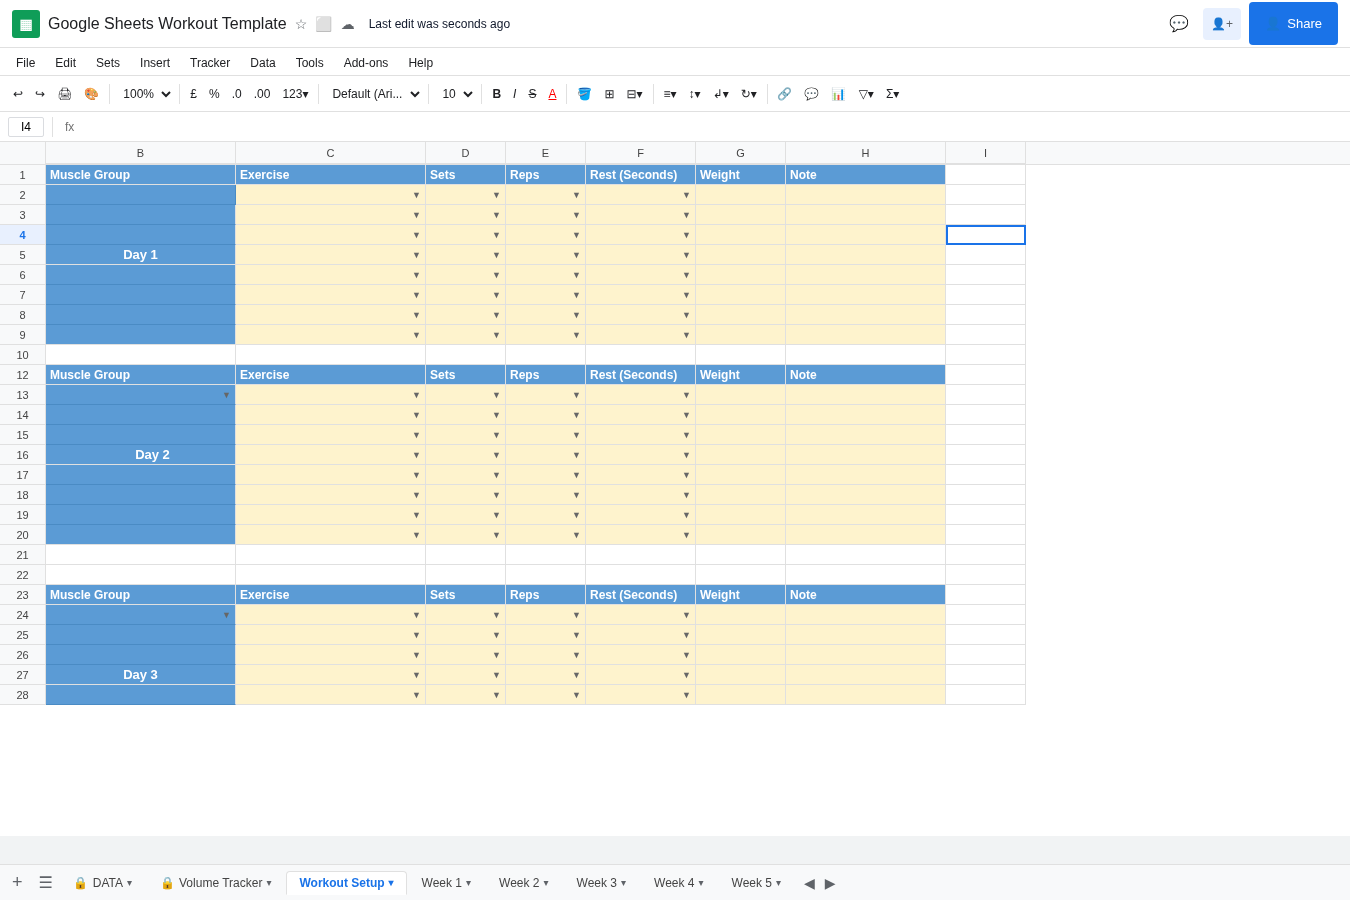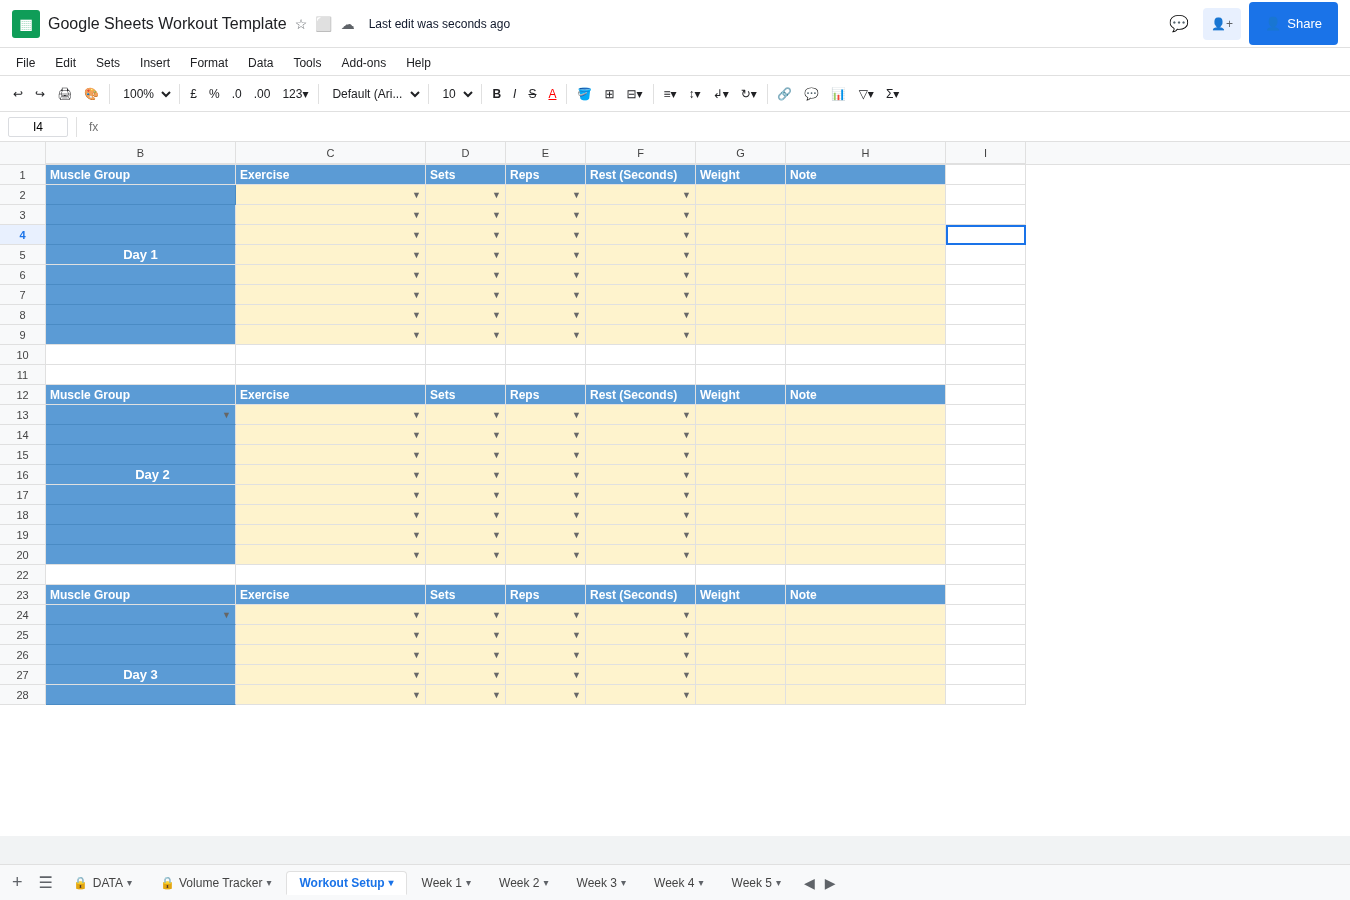--- a/index.html
+++ b/index.html
@@ -54,21 +54,21 @@
       padding: 2px 4px; border-radius: 3px;
     }
 
     
     .formula-bar {
       display: flex; align-items: center; gap: 8px;
       background: #fff; padding: 3px 8px; border-bottom: 1px solid #e0e0e0;
       height: 30px;
     }
     .cell-ref {
-      width: 60px; border: 1px solid #dadce0; padding: 2px 6px;
+      width: 36px; border: 1px solid #dadce0; padding: 2px 6px;
       font-size: 12px; text-align: center; border-radius: 2px;
     }
     .formula-sep { width: 1px; height: 20px; background: #e0e0e0; }
     .fx-label { color: #737373; font-size: 12px; padding: 0 4px; }
     .formula-input { flex: 1; border: none; outline: none; font-size: 12px; padding: 2px; }
 
     
     .spreadsheet-container {
       display: flex; flex-direction: column; overflow: auto;
       background: #fff;
@@ -163,21 +163,21 @@
       <span>Share</span>
     </button>
   </div>
 </div>
 
 <div class="menu-bar">
   <span class="menu-item">File</span>
   <span class="menu-item">Edit</span>
   <span class="menu-item">Sets</span>
   <span class="menu-item">Insert</span>
-  <span class="menu-item">Format</span>
+  <span class="menu-item">Tracker</span>
   <span class="menu-item">Data</span>
   <span class="menu-item">Tools</span>
   <span class="menu-item">Add-ons</span>
   <span class="menu-item">Help</span>
 </div>
 
 <div class="toolbar">
   <button class="toolbar-btn">↩</button>
   <button class="toolbar-btn">↪</button>
   <button class="toolbar-btn">🖨</button>
@@ -444,220 +444,220 @@
       <div class="cell col-b cell-white"></div>
       <div class="cell col-c cell-white"></div>
       <div class="cell col-d cell-white"></div>
       <div class="cell col-e cell-white"></div>
       <div class="cell col-f cell-white"></div>
       <div class="cell col-g cell-white"></div>
       <div class="cell col-h cell-white"></div>
       <div class="cell col-i cell-white"></div>
     </div>
 
-    <div class="grid-row">
-      <div class="row-num col-a">11</div>
+
+    <div class="grid-row">
+      <div class="row-num col-a">12</div>
+      <div class="cell col-b cell-blue">
+          <b>Muscle Group</b>
+        </div>
+      <div class="cell col-c cell-blue">
+          <b>Exercise</b>
+        </div>
+      <div class="cell col-d cell-blue">
+          <b>Sets</b>
+        </div>
+      <div class="cell col-e cell-blue">
+          <b>Reps</b>
+        </div>
+      <div class="cell col-f cell-blue">
+          <b>Rest (Seconds)</b>
+        </div>
+      <div class="cell col-g cell-blue">
+          <b>Weight</b>
+        </div>
+      <div class="cell col-h cell-blue">
+          <b>Note</b>
+        </div>
+      <div class="cell col-i cell-white"></div>
+    </div>
+
+    <div class="grid-row">
+      <div class="row-num col-a">13</div>
+      <div class="cell col-b cell-blue" style="border-bottom:1px solid #4a8bc4;">
+        <span class="dropdown-arrow">▼</span>
+      </div>
+      <div class="cell col-c cell-yellow">
+        <span class="dropdown-arrow">▼</span>
+      </div>
+      <div class="cell col-d cell-yellow">
+        <span class="dropdown-arrow">▼</span>
+      </div>
+      <div class="cell col-e cell-yellow">
+        <span class="dropdown-arrow">▼</span>
+      </div>
+      <div class="cell col-f cell-yellow">
+        <span class="dropdown-arrow">▼</span>
+      </div>
+      <div class="cell col-g cell-yellow"></div>
+      <div class="cell col-h cell-yellow"></div>
+      <div class="cell col-i cell-white"></div>
+    </div>
+
+    <div class="grid-row">
+      <div class="row-num col-a">14</div>
+      <div class="cell col-b cell-blue" style="border-bottom:1px solid #4a8bc4;"></div>
+      <div class="cell col-c cell-yellow">
+        <span class="dropdown-arrow">▼</span>
+      </div>
+      <div class="cell col-d cell-yellow">
+        <span class="dropdown-arrow">▼</span>
+      </div>
+      <div class="cell col-e cell-yellow">
+        <span class="dropdown-arrow">▼</span>
+      </div>
+      <div class="cell col-f cell-yellow">
+        <span class="dropdown-arrow">▼</span>
+      </div>
+      <div class="cell col-g cell-yellow"></div>
+      <div class="cell col-h cell-yellow"></div>
+      <div class="cell col-i cell-white"></div>
+    </div>
+
+    <div class="grid-row">
+      <div class="row-num col-a">15</div>
+      <div class="cell col-b cell-blue" style="border-bottom:1px solid #4a8bc4;"></div>
+      <div class="cell col-c cell-yellow">
+        <span class="dropdown-arrow">▼</span>
+      </div>
+      <div class="cell col-d cell-yellow">
+        <span class="dropdown-arrow">▼</span>
+      </div>
+      <div class="cell col-e cell-yellow">
+        <span class="dropdown-arrow">▼</span>
+      </div>
+      <div class="cell col-f cell-yellow">
+        <span class="dropdown-arrow">▼</span>
+      </div>
+      <div class="cell col-g cell-yellow"></div>
+      <div class="cell col-h cell-yellow"></div>
+      <div class="cell col-i cell-white"></div>
+    </div>
+
+    <div class="grid-row">
+      <div class="row-num col-a">16</div>
+      <div class="cell col-b cell-blue" style="justify-content:center; font-weight:bold; font-size:13px;padding-left:28px;">Day 2</div>
+      <div class="cell col-c cell-yellow">
+        <span class="dropdown-arrow">▼</span>
+      </div>
+      <div class="cell col-d cell-yellow">
+        <span class="dropdown-arrow">▼</span>
+      </div>
+      <div class="cell col-e cell-yellow">
+        <span class="dropdown-arrow">▼</span>
+      </div>
+      <div class="cell col-f cell-yellow">
+        <span class="dropdown-arrow">▼</span>
+      </div>
+      <div class="cell col-g cell-yellow"></div>
+      <div class="cell col-h cell-yellow"></div>
+      <div class="cell col-i cell-white"></div>
+    </div>
+
+    <div class="grid-row">
+      <div class="row-num col-a">17</div>
+      <div class="cell col-b cell-blue" style="border-bottom:1px solid #4a8bc4;"></div>
+      <div class="cell col-c cell-yellow">
+        <span class="dropdown-arrow">▼</span>
+      </div>
+      <div class="cell col-d cell-yellow">
+        <span class="dropdown-arrow">▼</span>
+      </div>
+      <div class="cell col-e cell-yellow">
+        <span class="dropdown-arrow">▼</span>
+      </div>
+      <div class="cell col-f cell-yellow">
+        <span class="dropdown-arrow">▼</span>
+      </div>
+      <div class="cell col-g cell-yellow"></div>
+      <div class="cell col-h cell-yellow"></div>
+      <div class="cell col-i cell-white"></div>
+    </div>
+
+    <div class="grid-row">
+      <div class="row-num col-a">18</div>
+      <div class="cell col-b cell-blue" style="border-bottom:1px solid #4a8bc4;"></div>
+      <div class="cell col-c cell-yellow">
+        <span class="dropdown-arrow">▼</span>
+      </div>
+      <div class="cell col-d cell-yellow">
+        <span class="dropdown-arrow">▼</span>
+      </div>
+      <div class="cell col-e cell-yellow">
+        <span class="dropdown-arrow">▼</span>
+      </div>
+      <div class="cell col-f cell-yellow">
+        <span class="dropdown-arrow">▼</span>
+      </div>
+      <div class="cell col-g cell-yellow"></div>
+      <div class="cell col-h cell-yellow"></div>
+      <div class="cell col-i cell-white"></div>
+    </div>
+
+    <div class="grid-row">
+      <div class="row-num col-a">19</div>
+      <div class="cell col-b cell-blue" style="border-bottom:1px solid #4a8bc4;"></div>
+      <div class="cell col-c cell-yellow">
+        <span class="dropdown-arrow">▼</span>
+      </div>
+      <div class="cell col-d cell-yellow">
+        <span class="dropdown-arrow">▼</span>
+      </div>
+      <div class="cell col-e cell-yellow">
+        <span class="dropdown-arrow">▼</span>
+      </div>
+      <div class="cell col-f cell-yellow">
+        <span class="dropdown-arrow">▼</span>
+      </div>
+      <div class="cell col-g cell-yellow"></div>
+      <div class="cell col-h cell-yellow"></div>
+      <div class="cell col-i cell-white"></div>
+    </div>
+
+    <div class="grid-row">
+      <div class="row-num col-a">20</div>
+      <div class="cell col-b cell-blue"></div>
+      <div class="cell col-c cell-yellow">
+        <span class="dropdown-arrow">▼</span>
+      </div>
+      <div class="cell col-d cell-yellow">
+        <span class="dropdown-arrow">▼</span>
+      </div>
+      <div class="cell col-e cell-yellow">
+        <span class="dropdown-arrow">▼</span>
+      </div>
+      <div class="cell col-f cell-yellow">
+        <span class="dropdown-arrow">▼</span>
+      </div>
+      <div class="cell col-g cell-yellow"></div>
+      <div class="cell col-h cell-yellow"></div>
+      <div class="cell col-i cell-white"></div>
+    </div>
+
+    <div class="grid-row">
+      <div class="row-num col-a">21</div>
       <div class="cell col-b cell-white"></div>
       <div class="cell col-c cell-white"></div>
       <div class="cell col-d cell-white"></div>
       <div class="cell col-e cell-white"></div>
       <div class="cell col-f cell-white"></div>
       <div class="cell col-g cell-white"></div>
       <div class="cell col-h cell-white"></div>
       <div class="cell col-i cell-white"></div>
     </div>
-
-    <div class="grid-row">
-      <div class="row-num col-a">12</div>
-      <div class="cell col-b cell-blue">
-          <b>Muscle Group</b>
-        </div>
-      <div class="cell col-c cell-blue">
-          <b>Exercise</b>
-        </div>
-      <div class="cell col-d cell-blue">
-          <b>Sets</b>
-        </div>
-      <div class="cell col-e cell-blue">
-          <b>Reps</b>
-        </div>
-      <div class="cell col-f cell-blue">
-          <b>Rest (Seconds)</b>
-        </div>
-      <div class="cell col-g cell-blue">
-          <b>Weight</b>
-        </div>
-      <div class="cell col-h cell-blue">
-          <b>Note</b>
-        </div>
-      <div class="cell col-i cell-white"></div>
-    </div>
-
-    <div class="grid-row">
-      <div class="row-num col-a">13</div>
-      <div class="cell col-b cell-blue" style="border-bottom:1px solid #4a8bc4;">
-        <span class="dropdown-arrow">▼</span>
-      </div>
-      <div class="cell col-c cell-yellow">
-        <span class="dropdown-arrow">▼</span>
-      </div>
-      <div class="cell col-d cell-yellow">
-        <span class="dropdown-arrow">▼</span>
-      </div>
-      <div class="cell col-e cell-yellow">
-        <span class="dropdown-arrow">▼</span>
-      </div>
-      <div class="cell col-f cell-yellow">
-        <span class="dropdown-arrow">▼</span>
-      </div>
-      <div class="cell col-g cell-yellow"></div>
-      <div class="cell col-h cell-yellow"></div>
-      <div class="cell col-i cell-white"></div>
-    </div>
-
-    <div class="grid-row">
-      <div class="row-num col-a">14</div>
-      <div class="cell col-b cell-blue" style="border-bottom:1px solid #4a8bc4;"></div>
-      <div class="cell col-c cell-yellow">
-        <span class="dropdown-arrow">▼</span>
-      </div>
-      <div class="cell col-d cell-yellow">
-        <span class="dropdown-arrow">▼</span>
-      </div>
-      <div class="cell col-e cell-yellow">
-        <span class="dropdown-arrow">▼</span>
-      </div>
-      <div class="cell col-f cell-yellow">
-        <span class="dropdown-arrow">▼</span>
-      </div>
-      <div class="cell col-g cell-yellow"></div>
-      <div class="cell col-h cell-yellow"></div>
-      <div class="cell col-i cell-white"></div>
-    </div>
-
-    <div class="grid-row">
-      <div class="row-num col-a">15</div>
-      <div class="cell col-b cell-blue" style="border-bottom:1px solid #4a8bc4;"></div>
-      <div class="cell col-c cell-yellow">
-        <span class="dropdown-arrow">▼</span>
-      </div>
-      <div class="cell col-d cell-yellow">
-        <span class="dropdown-arrow">▼</span>
-      </div>
-      <div class="cell col-e cell-yellow">
-        <span class="dropdown-arrow">▼</span>
-      </div>
-      <div class="cell col-f cell-yellow">
-        <span class="dropdown-arrow">▼</span>
-      </div>
-      <div class="cell col-g cell-yellow"></div>
-      <div class="cell col-h cell-yellow"></div>
-      <div class="cell col-i cell-white"></div>
-    </div>
-
-    <div class="grid-row">
-      <div class="row-num col-a">16</div>
-      <div class="cell col-b cell-blue" style="justify-content:center; font-weight:bold; font-size:13px;padding-left:28px;">Day 2</div>
-      <div class="cell col-c cell-yellow">
-        <span class="dropdown-arrow">▼</span>
-      </div>
-      <div class="cell col-d cell-yellow">
-        <span class="dropdown-arrow">▼</span>
-      </div>
-      <div class="cell col-e cell-yellow">
-        <span class="dropdown-arrow">▼</span>
-      </div>
-      <div class="cell col-f cell-yellow">
-        <span class="dropdown-arrow">▼</span>
-      </div>
-      <div class="cell col-g cell-yellow"></div>
-      <div class="cell col-h cell-yellow"></div>
-      <div class="cell col-i cell-white"></div>
-    </div>
-
-    <div class="grid-row">
-      <div class="row-num col-a">17</div>
-      <div class="cell col-b cell-blue" style="border-bottom:1px solid #4a8bc4;"></div>
-      <div class="cell col-c cell-yellow">
-        <span class="dropdown-arrow">▼</span>
-      </div>
-      <div class="cell col-d cell-yellow">
-        <span class="dropdown-arrow">▼</span>
-      </div>
-      <div class="cell col-e cell-yellow">
-        <span class="dropdown-arrow">▼</span>
-      </div>
-      <div class="cell col-f cell-yellow">
-        <span class="dropdown-arrow">▼</span>
-      </div>
-      <div class="cell col-g cell-yellow"></div>
-      <div class="cell col-h cell-yellow"></div>
-      <div class="cell col-i cell-white"></div>
-    </div>
-
-    <div class="grid-row">
-      <div class="row-num col-a">18</div>
-      <div class="cell col-b cell-blue" style="border-bottom:1px solid #4a8bc4;"></div>
-      <div class="cell col-c cell-yellow">
-        <span class="dropdown-arrow">▼</span>
-      </div>
-      <div class="cell col-d cell-yellow">
-        <span class="dropdown-arrow">▼</span>
-      </div>
-      <div class="cell col-e cell-yellow">
-        <span class="dropdown-arrow">▼</span>
-      </div>
-      <div class="cell col-f cell-yellow">
-        <span class="dropdown-arrow">▼</span>
-      </div>
-      <div class="cell col-g cell-yellow"></div>
-      <div class="cell col-h cell-yellow"></div>
-      <div class="cell col-i cell-white"></div>
-    </div>
-
-    <div class="grid-row">
-      <div class="row-num col-a">19</div>
-      <div class="cell col-b cell-blue" style="border-bottom:1px solid #4a8bc4;"></div>
-      <div class="cell col-c cell-yellow">
-        <span class="dropdown-arrow">▼</span>
-      </div>
-      <div class="cell col-d cell-yellow">
-        <span class="dropdown-arrow">▼</span>
-      </div>
-      <div class="cell col-e cell-yellow">
-        <span class="dropdown-arrow">▼</span>
-      </div>
-      <div class="cell col-f cell-yellow">
-        <span class="dropdown-arrow">▼</span>
-      </div>
-      <div class="cell col-g cell-yellow"></div>
-      <div class="cell col-h cell-yellow"></div>
-      <div class="cell col-i cell-white"></div>
-    </div>
-
-    <div class="grid-row">
-      <div class="row-num col-a">20</div>
-      <div class="cell col-b cell-blue"></div>
-      <div class="cell col-c cell-yellow">
-        <span class="dropdown-arrow">▼</span>
-      </div>
-      <div class="cell col-d cell-yellow">
-        <span class="dropdown-arrow">▼</span>
-      </div>
-      <div class="cell col-e cell-yellow">
-        <span class="dropdown-arrow">▼</span>
-      </div>
-      <div class="cell col-f cell-yellow">
-        <span class="dropdown-arrow">▼</span>
-      </div>
-      <div class="cell col-g cell-yellow"></div>
-      <div class="cell col-h cell-yellow"></div>
-      <div class="cell col-i cell-white"></div>
-    </div>
-
 
     <div class="grid-row">
       <div class="row-num col-a">22</div>
       <div class="cell col-b cell-white"></div>
       <div class="cell col-c cell-white"></div>
       <div class="cell col-d cell-white"></div>
       <div class="cell col-e cell-white"></div>
       <div class="cell col-f cell-white"></div>
       <div class="cell col-g cell-white"></div>
       <div class="cell col-h cell-white"></div>

